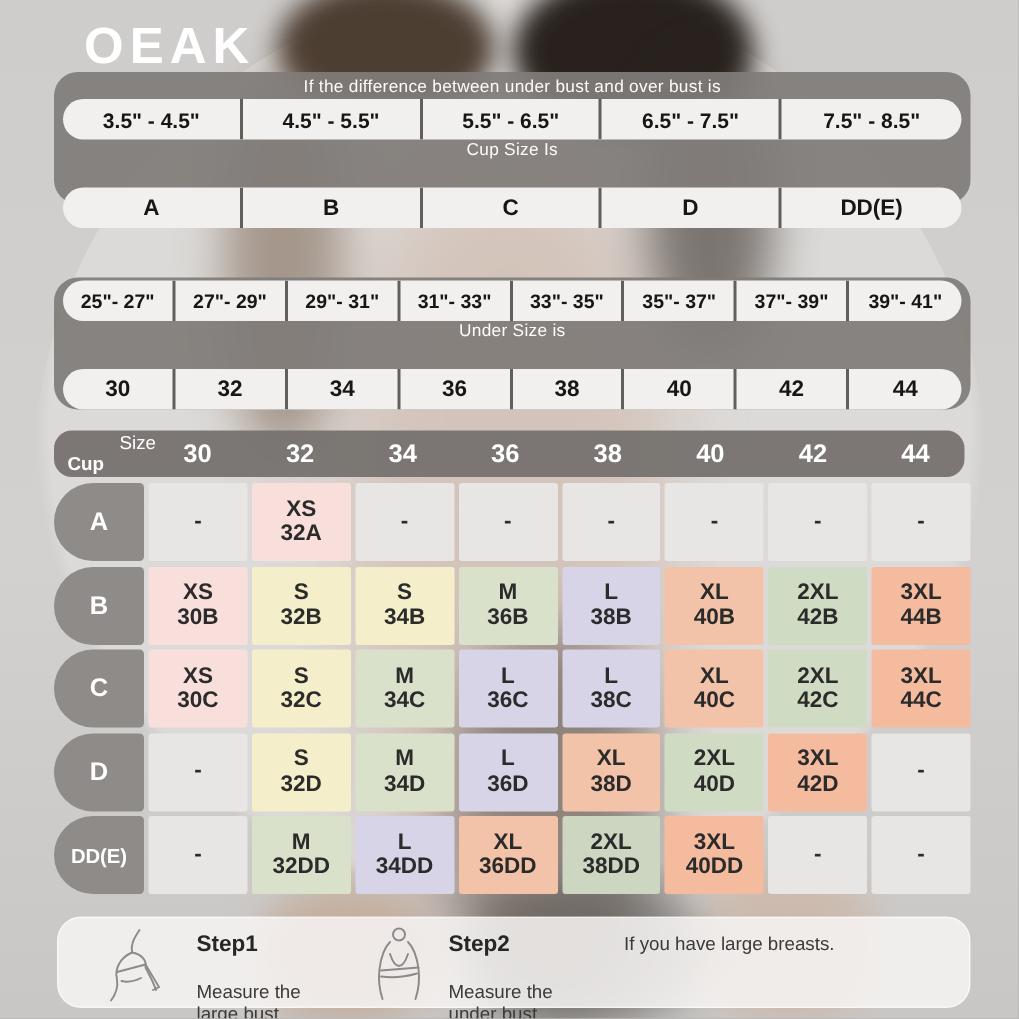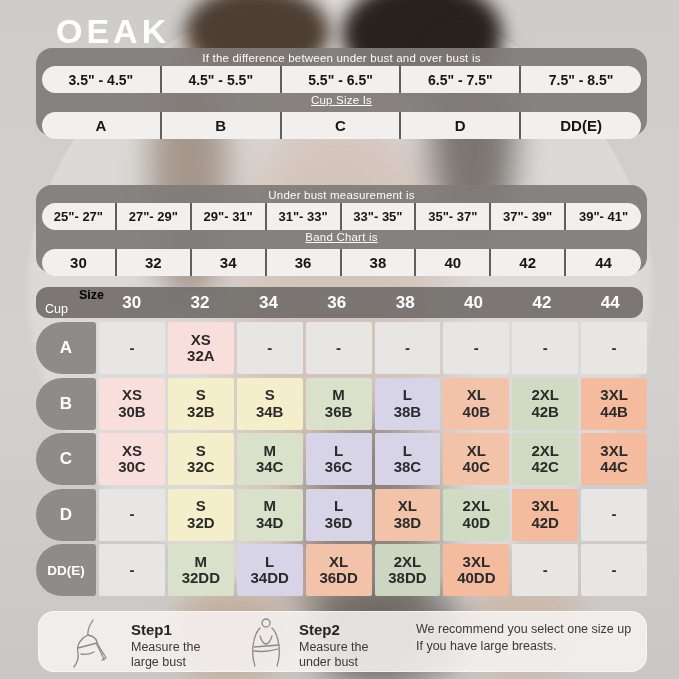--- a/index.html
+++ b/index.html
@@ -26,49 +26,49 @@
   .size-chart{top:20px;right:26px;font-size:19px;font-weight:700;color:#f4f2f1;letter-spacing:.5px;}
   .big-title{left:0;width:679px;text-align:center;font-weight:700;color:#fff;
              text-shadow:0 1px 0 #5a5550,0 -1px 0 #5a5550,1px 0 0 #5a5550,-1px 0 0 #5a5550,0 2px 5px rgba(0,0,0,.45);}
   .cup-title{top:33px;font-size:19px;}
   .band-title{top:151px;font-size:22px;}
 
   
   .gray-box{left:36px;width:611px;height:88px;background:rgba(128,124,120,.93);border-radius:16px;
             padding:2px 6px;box-sizing:border-box;}
   .gbar-label{height:16px;line-height:16px;text-align:center;color:#fdfcfb;font-size:11.5px;letter-spacing:.2px;}
-  .gbar-label.sub{height:19px;line-height:15px;text-decoration:underline;}
+  .gbar-label.sub{height:32px;line-height:15px;}
   .pill-row{height:27px;background:#f2f0ee;border-radius:14px;display:grid;align-items:center;overflow:hidden;}
   .cols5{grid-template-columns:repeat(5,1fr);}
   .cols8{grid-template-columns:repeat(8,1fr);}
   .pill-cell{height:100%;display:flex;align-items:center;justify-content:center;
              font-weight:700;color:#161616;}
   .pill-cell:not(:last-child){border-right:2px solid #625e5a;}
   .f14{font-size:14px;} .f13{font-size:13px;} .f15{font-size:15px;}
 
   
   .mx-header{left:36px;top:287px;width:607px;height:31px;background:rgba(118,114,111,.95);border-radius:12px;
              display:grid;grid-template-columns:60px repeat(8,1fr);gap:3px;align-items:center;}
   .mx-corner{position:relative;height:100%;}
-  .mx-corner .sz{position:absolute;top:1px;right:-8px;font-size:12.5px;font-weight:700;color:#000000;}
-  .mx-corner .cp{position:absolute;bottom:2px;left:9px;font-size:12.5px;font-weight:400;color:#fff;}
+  .mx-corner .sz{position:absolute;top:1px;right:-8px;font-size:12.5px;font-weight:400;color:#ffffff;}
+  .mx-corner .cp{position:absolute;bottom:2px;left:9px;font-size:12.5px;font-weight:700;color:#fff;}
   .mx-colhead{text-align:center;font-size:17px;font-weight:700;color:#fff;}
   .mx-row{left:36px;width:611px;height:52px;display:grid;grid-template-columns:60px repeat(8,1fr);gap:3px;}
   .mx-label{background:#8e8b88;border-radius:26px 3px 3px 26px;display:flex;align-items:center;justify-content:center;
             color:#fff;font-weight:700;font-size:17px;}
   .mx-label.small{font-size:13.5px;}
   .mx-cell{display:flex;flex-direction:column;align-items:center;justify-content:center;
            font-size:15px;font-weight:700;color:#2b2b2b;line-height:16.5px;border-radius:2px;}
 
   
   .footer-box{left:38px;top:611px;width:609px;height:61px;background:rgba(247,245,243,.85);
               border:1px solid rgba(255,255,255,.55);border-radius:16px;box-sizing:border-box;}
   .fitem{position:absolute;top:0;height:100%;}
   .ficon{top:6px;width:46px;height:50px;}
-  .ftext .lbl{font-size:15px;font-weight:700;color:#262626;margin-bottom:2px;}
+  .ftext .lbl{font-size:15px;font-weight:700;color:#262626;margin-bottom:16px;}
   .ftext .ln{font-size:12.5px;color:#3a3a3a;line-height:14.5px;}
   .tips .ln{line-height:16.5px;}
 </style>
 </head>
 <body>
 
 <div id="stage">
 
   <div class="bgfx circle"></div>
   <div class="bgfx hairL"></div>
@@ -96,32 +96,31 @@
     <div class="pill-row cols5">
       <div class="pill-cell f15">A</div>
       <div class="pill-cell f15">B</div>
       <div class="pill-cell f15">C</div>
       <div class="pill-cell f15">D</div>
       <div class="pill-cell f15">DD(E)</div>
     </div>
   </div>
 
   <div class="layer gray-box" style="top:185px;">
-    <div class="gbar-label">Under bust measurement is</div>
     <div class="pill-row cols8">
       <div class="pill-cell f13">25"- 27"</div>
       <div class="pill-cell f13">27"- 29"</div>
       <div class="pill-cell f13">29"- 31"</div>
       <div class="pill-cell f13">31"- 33"</div>
       <div class="pill-cell f13">33"- 35"</div>
       <div class="pill-cell f13">35"- 37"</div>
       <div class="pill-cell f13">37"- 39"</div>
       <div class="pill-cell f13">39"- 41"</div>
     </div>
-    <div class="gbar-label sub">Band Chart is</div>
+    <div class="gbar-label sub">Under Size is</div>
     <div class="pill-row cols8">
       <div class="pill-cell f15">30</div>
       <div class="pill-cell f15">32</div>
       <div class="pill-cell f15">34</div>
       <div class="pill-cell f15">36</div>
       <div class="pill-cell f15">38</div>
       <div class="pill-cell f15">40</div>
       <div class="pill-cell f15">42</div>
       <div class="pill-cell f15">44</div>
     </div>
@@ -342,17 +341,16 @@
       <path d="M11 29 L36 27"></path>
       <path d="M11 33 C18 34 28 33 35 31"></path>
     </svg>
     <div class="fitem ftext" style="left:260px;top:9px;">
       <div class="lbl">Step2</div>
       <div class="ln">Measure the</div>
       <div class="ln">under bust</div>
     </div>
 
     <div class="fitem ftext tips" style="left:377px;top:9px;">
-      <div class="ln">We recommend you select one size up</div>
       <div class="ln">If you have large breasts.</div>
     </div>
   </div>
 </div>
 
 </body></html>

